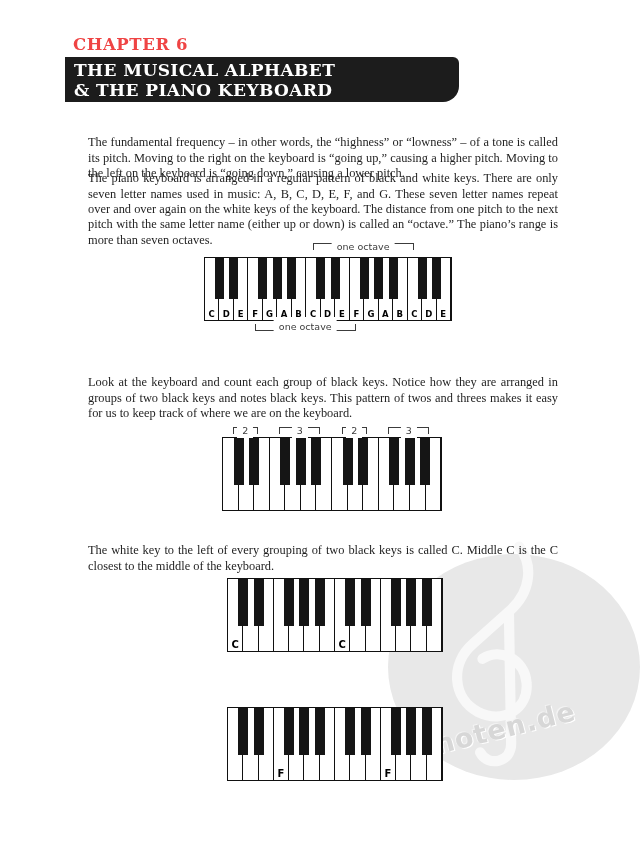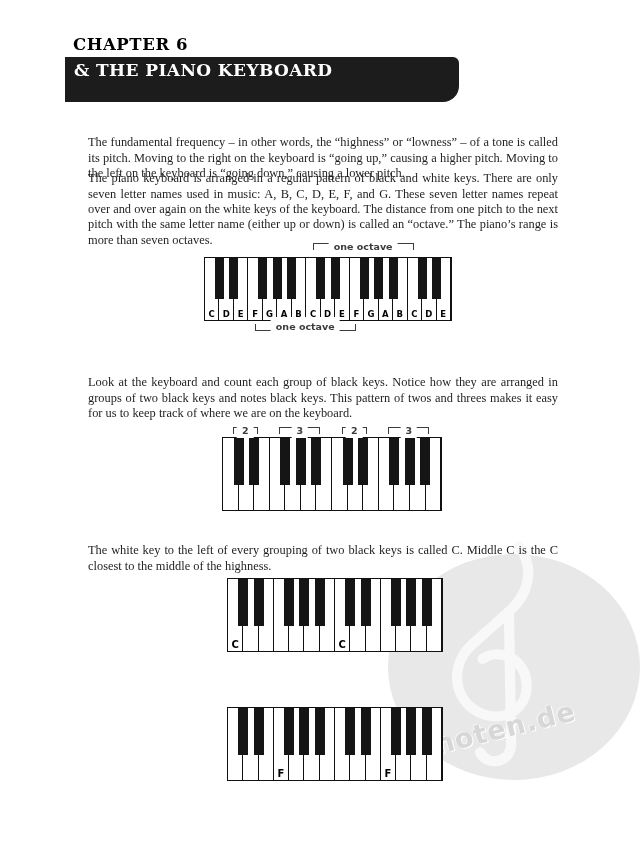--- a/index.html
+++ b/index.html
@@ -10,21 +10,21 @@
   #watermark{position:absolute;left:0;top:0;width:640px;height:853px;z-index:1;}
   .wm-circle{position:absolute;left:388px;top:554px;width:252px;height:226px;border-radius:50%;
              background:#e8e8e8;}
   .wm-clef{position:absolute;left:428px;top:538px;width:140px;height:250px;transform:rotate(7deg);}
   .wm-text{position:absolute;left:402px;top:716px;font-family:"DejaVu Sans",sans-serif;
            font-weight:bold;font-size:27px;letter-spacing:1px;color:#d7d7d7;
            text-shadow:1px 1px 0 #fff,-1px -1px 0 #f4f4f4;transform:rotate(-14deg);white-space:nowrap;}
 
   
   #chapter{position:absolute;left:73px;top:35px;z-index:2;font-family:"DejaVu Serif",serif;
-           font-weight:bold;font-size:16.5px;letter-spacing:.6px;color:#000000;}
+           font-weight:bold;font-size:16.5px;letter-spacing:.6px;color:#ef4444;}
   #banner{position:absolute;left:65px;top:57px;width:394px;height:45px;z-index:2;background:#1c1c1c;
           border-radius:0 6px 16px 0;box-sizing:border-box;padding:3px 0 0 9px;
           font-family:"DejaVu Serif",serif;font-weight:bold;font-size:17px;line-height:20px;
           letter-spacing:.4px;color:#ffffff;}
 
   
   .para{position:absolute;left:88px;width:470px;z-index:2;font-size:12.4px;line-height:15.3px;
         text-align:justify;}
   #p1{top:123px} #p2{top:159px} #p3{top:363px} #p4{top:531px} #p5{top:678px}
 
@@ -38,21 +38,21 @@
           font-family:"DejaVu Sans",sans-serif;font-weight:bold;color:#000;}
   .bracket{position:absolute;height:7px;z-index:2;}
   .bracket i{position:absolute;background:#3c3c3c;}
   .bracket .line{left:0;right:0;height:1px;}
   .bracket .tl{left:0;width:1px;height:7px;top:0;}
   .bracket .tr{right:0;width:1px;height:7px;top:0;}
   .bracket.top .line{top:0;}
   .bracket.bottom .line{bottom:0;}
   .blabel{position:absolute;left:50%;transform:translateX(-50%);background:#fff;padding:4px 5px;
           font-family:"DejaVu Sans",sans-serif;font-size:9.5px;line-height:12px;color:#3c3c3c;
-          white-space:nowrap;font-weight:bold;}
+          white-space:nowrap;}
   .bracket.top .blabel{top:-6px;}
   .bracket.bottom .blabel{bottom:-6px;}
 
   
   #footer{position:absolute;top:820px;right:47px;z-index:2;display:flex;align-items:baseline;
           font-family:"DejaVu Serif",serif;margin-top:32px;}
   #footer .ftitle{font-weight:bold;font-size:11.5px;letter-spacing:.3px;color:#111;}
   #footer .fpage{font-size:11.5px;margin-left:18px;letter-spacing:2px;color:#111;}
 </style>
 </head>
@@ -64,20 +64,21 @@
     <div class="wm-circle"></div>
     <svg class="wm-clef" viewBox="0 0 120 220">
       <path d="M66 6 C80 20 82 44 64 64 L36 96 C18 116 24 146 48 155 C72 163 92 146 87 124 C83 104 60 96 46 108 M64 64 L80 178 M80 178 C83 196 62 202 54 190" fill="none" stroke="#f8f8f8" stroke-width="9" stroke-linecap="round"></path>
     </svg>
     <div class="wm-text">e-noten.de</div>
   </div>
 
   <div id="chapter">CHAPTER 6</div>
 
   <div id="banner">
+    <div>THE MUSICAL ALPHABET</div>
     <div>&amp; THE PIANO KEYBOARD</div>
   </div>
 
   <p class="para" id="p1">The fundamental frequency – in other words, the “highness” or “lowness” – of a tone is called its pitch. Moving to the right on the keyboard is “going up,” causing a higher pitch. Moving to the left on the keyboard is “going down,” causing a lower pitch.</p>
   <p class="para" id="p2">The piano keyboard is arranged in a regular pattern of black and white keys. There are only seven letter names used in music: A, B, C, D, E, F, and G. These seven letter names repeat over and over again on the white keys of the keyboard. The distance from one pitch to the next pitch with the same letter name (either up or down) is called an “octave.” The piano’s range is more than seven octaves.</p>
 
   <div class="kb-wrap" id="kb-octave" style="left: 204px; top: 243px; width: 248px; height: 90px;">
       <div class="kb-keys" style="top: 14px; width: 246px; height: 62px;">
         <div class="wkey">
           <span class="klabel" style="font-size: 8.5px;">C</span>
@@ -205,21 +206,21 @@
         <span class="blabel">2</span>
       </div>
       <div class="bracket top" style="left: 166.3px; width: 41.1px; top: 0px;">
         <i class="line"></i>
         <i class="tl"></i>
         <i class="tr"></i>
         <span class="blabel">3</span>
       </div>
     </div>
 
-  <p class="para" id="p4">The white key to the left of every grouping of two black keys is called C. Middle C is the C closest to the middle of the highness.</p>
+  <p class="para" id="p4">The white key to the left of every grouping of two black keys is called C. Middle C is the C closest to the middle of the keyboard.</p>
 
   <div class="kb-wrap" id="kb-middle-c" style="left: 227px; top: 578px; width: 216px; height: 86px;">
       <div class="kb-keys" style="top: 0px; width: 214px; height: 72px;">
         <div class="wkey">
           <span class="klabel" style="font-size: 10px;">C</span>
         </div>
         <div class="wkey"></div>
         <div class="wkey"></div>
         <div class="wkey"></div>
         <div class="wkey"></div>

